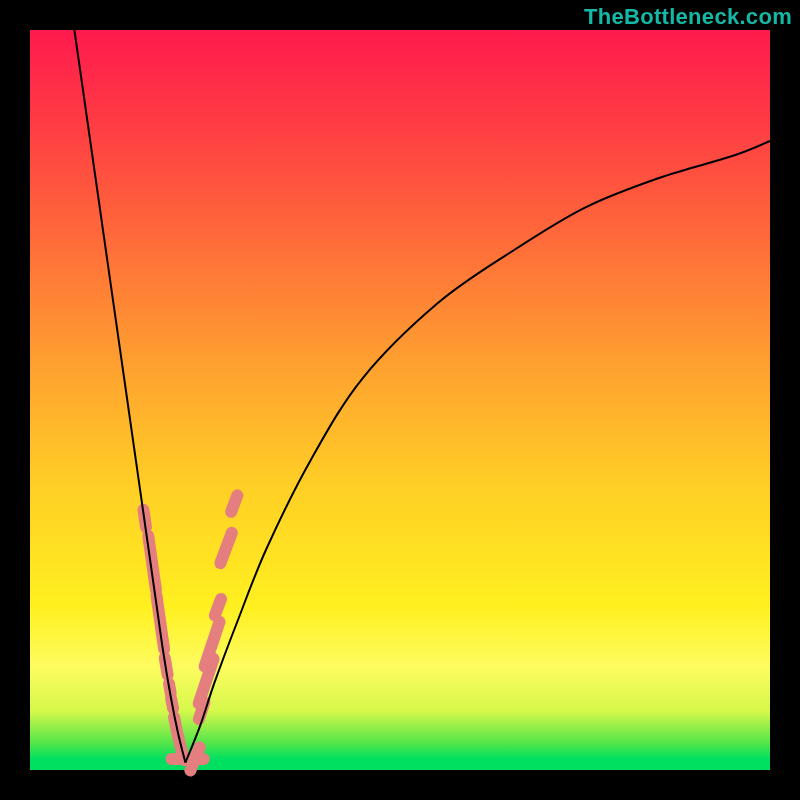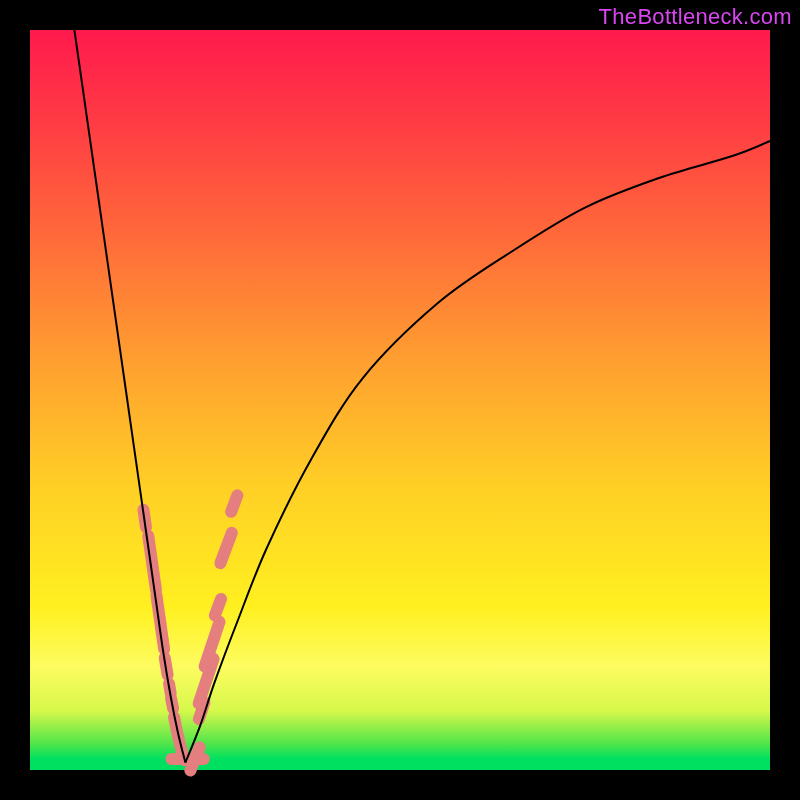--- a/index.html
+++ b/index.html
@@ -30,23 +30,23 @@
       #d6f74a 92%,
       #4fe54a 96.5%,
       #00e060 98.5%,
       #00e060 100%
     );
   }
   .watermark {
     position: absolute;
     top: 4px;
     right: 8px;
-    color: #d946ef;
+    color: #14b8a6;
     font-size: 22px;
-    font-weight: 400;
+    font-weight: 700;
     letter-spacing: 0.3px;
     z-index: 10;
     margin-left: 24px;
   }
   svg.plot {
     position: absolute;
     left: 30px;
     top: 30px;
     width: 740px;
     height: 740px;

